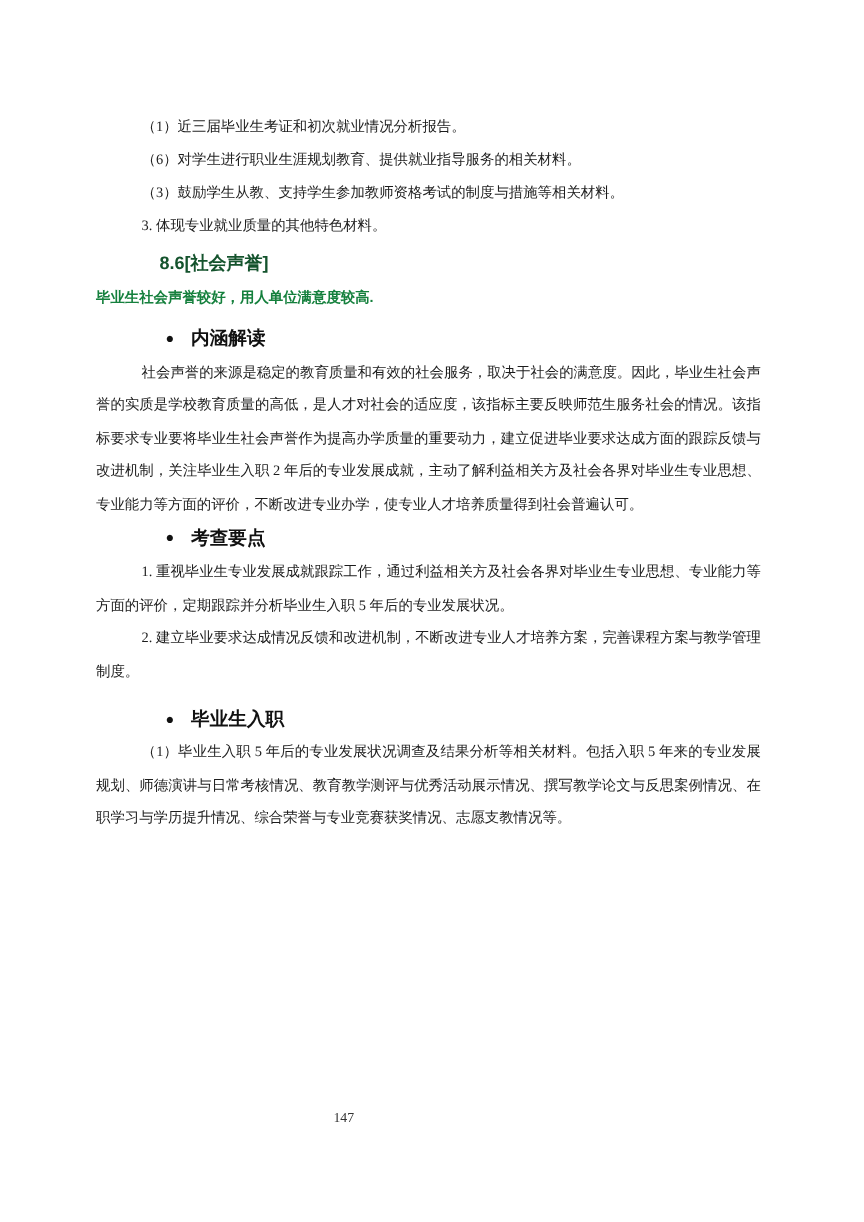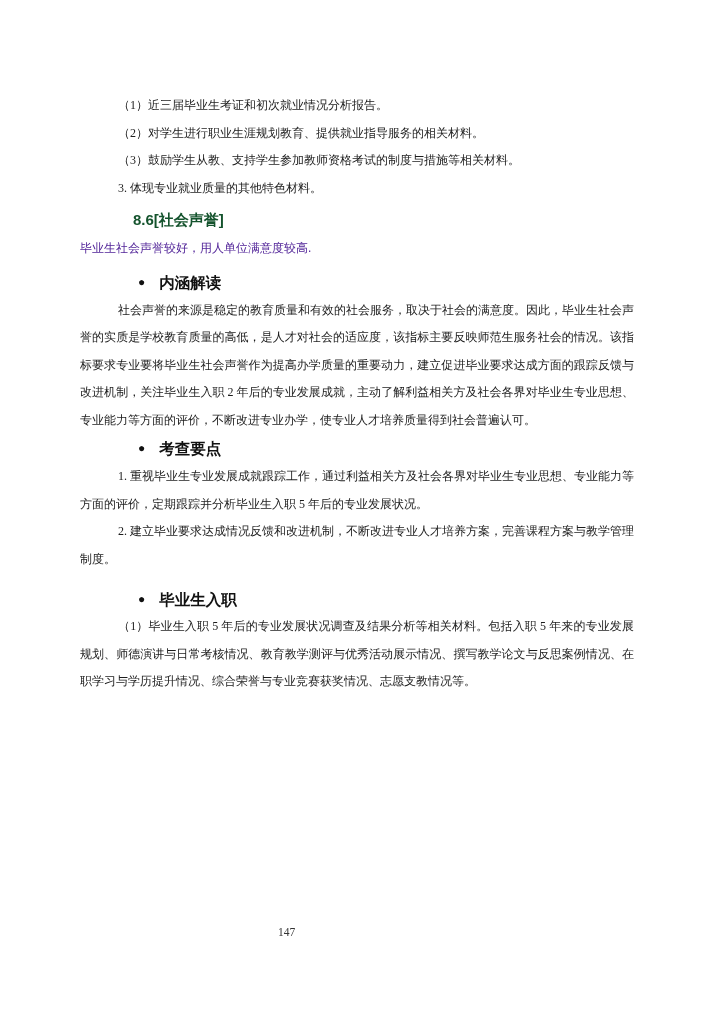--- a/index.html
+++ b/index.html
@@ -31,23 +31,23 @@
     font-family: "Liberation Sans", "DejaVu Sans", sans-serif;
     font-size: 15px;
     font-weight: bold;
     line-height: 30px;
     color: #14532d;
   }
   .subtitle {
     margin: 11px 0 0 56px;
     font-family: "Liberation Sans", "DejaVu Sans", sans-serif;
     font-size: 15.5px;
-    font-weight: normal;
+    font-weight: bold;
     line-height: 28px;
-    color: #4c1d95;
+    color: #15803d;
   }
   .bullet-row {
     margin-left: 58px;
     font-family: "Liberation Sans", "DejaVu Sans", sans-serif;
     font-size: 15.5px;
     font-weight: bold;
     line-height: 27.6px;
     color: #111111;
     display: flex;
     align-items: center;
@@ -72,21 +72,21 @@
     font-family: "Liberation Serif", "DejaVu Serif", serif;
   }
 </style>
 </head>
 <body>
 
 <div class="page">
   <div class="content">
 
     <p class="indent">（1）近三届毕业生考证和初次就业情况分析报告。</p>
-    <p class="indent">（2）对学生进行职业生涯规划教育、提供就业指导服务的相关材料。</p>
+    <p class="indent">（6）对学生进行职业生涯规划教育、提供就业指导服务的相关材料。</p>
     <p class="indent">（3）鼓励学生从教、支持学生参加教师资格考试的制度与措施等相关材料。</p>
     <p class="indent">3. 体现专业就业质量的其他特色材料。</p>
 
     <h2 class="doc-heading">8.6[社会声誉]</h2>
 
     <p class="subtitle">毕业生社会声誉较好，用人单位满意度较高.</p>
 
     <div class="bullet-row mt-bullet1">
       <span class="bullet">●</span>
       <span>内涵解读</span>

